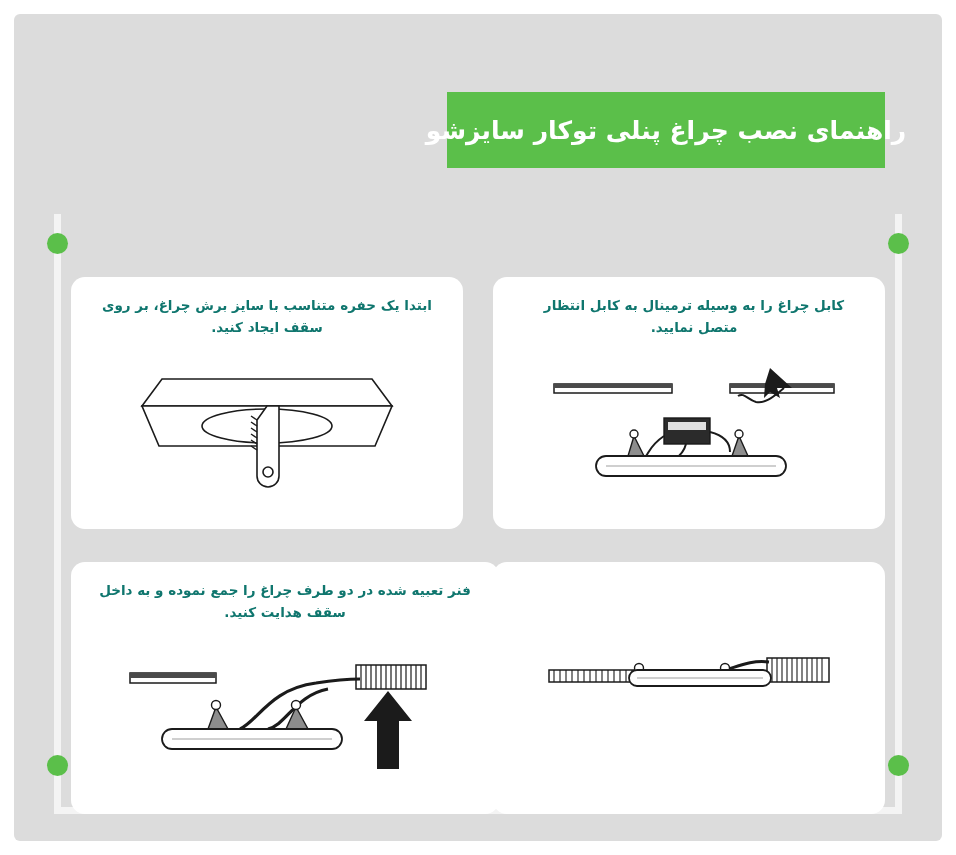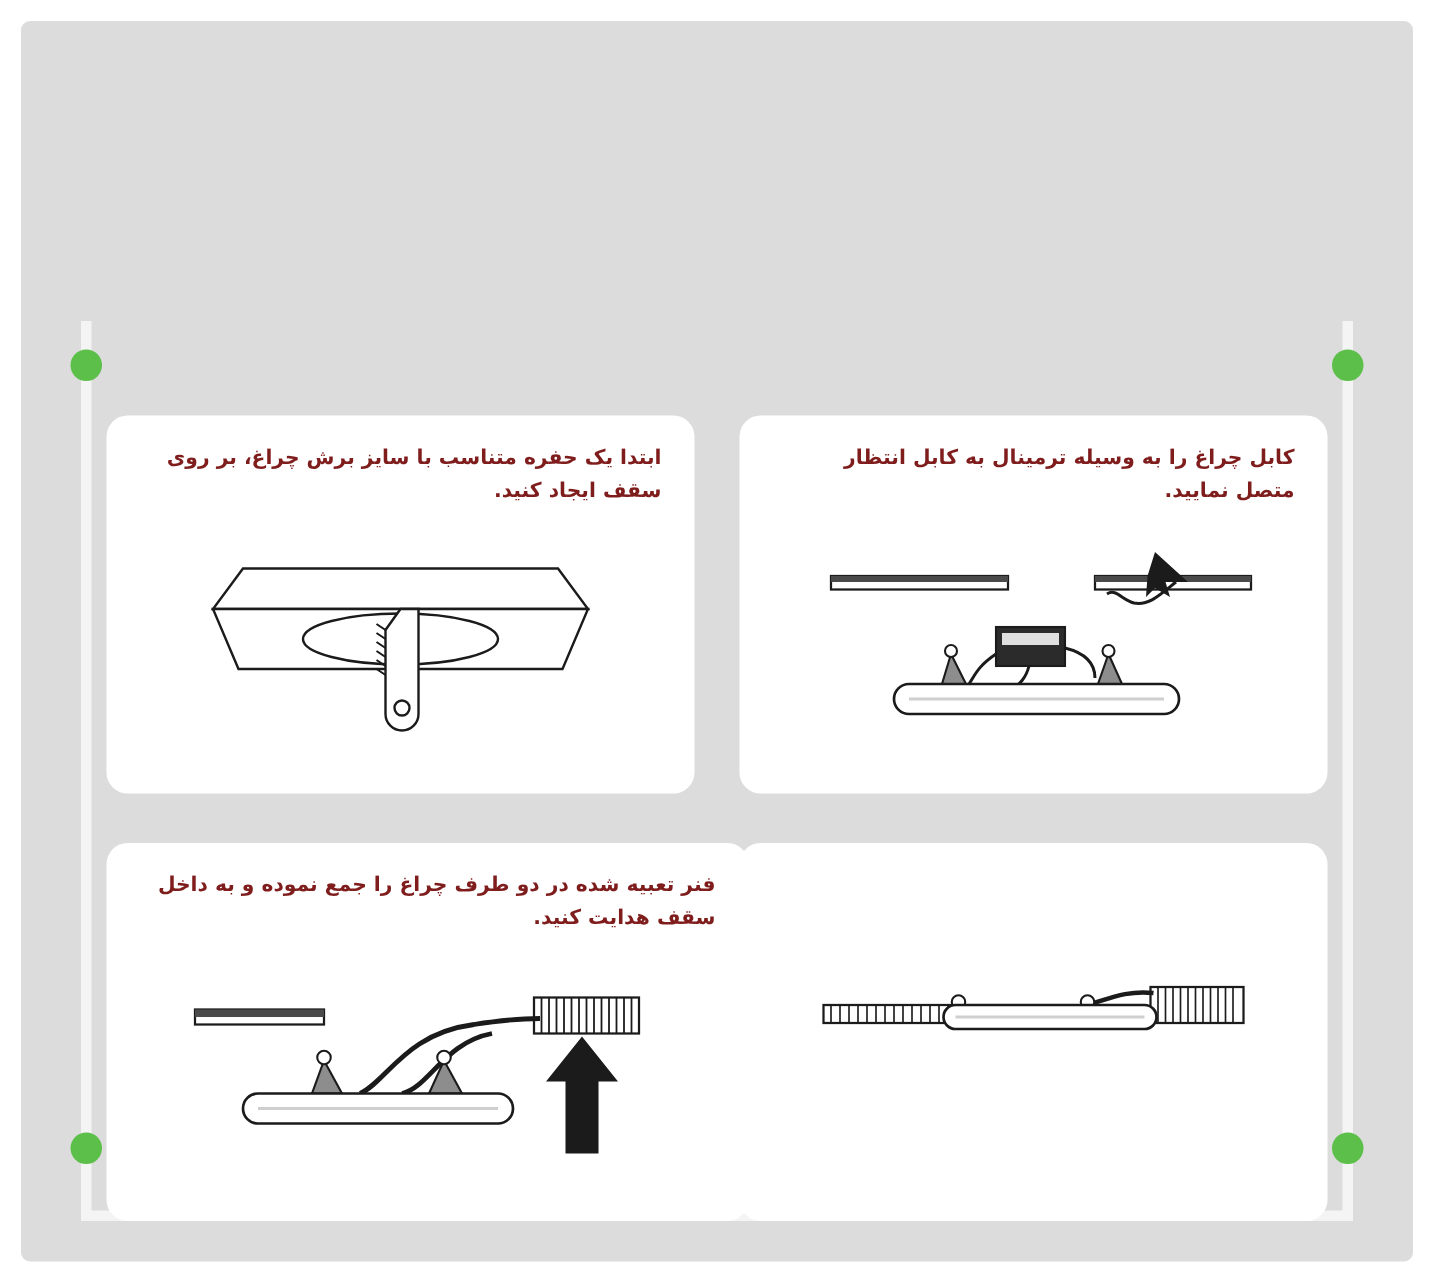--- a/index.html
+++ b/index.html
@@ -149,41 +149,44 @@
     padding: 18px 22px;
   }
   .card-1 { left: 0;     top: 0;   width: 392px; height: 252px; }
   .card-2 { left: 422px; top: 0;   width: 392px; height: 252px; padding-left: 32px; }
   .card-3 { left: 0;     top: 285px; width: 428px; height: 252px; }
   .card-4 { left: 422px; top: 285px; width: 392px; height: 252px; }
 
   .card-caption {
     font-size: 13.5px;
     font-weight: bold;
-    color: #7f1d1d;
+    color: #0f766e;
     line-height: 1.6;
-    text-align: right;
+    text-align: center;
   }
   .card-figure {
     position: relative;
     margin-top: 6px;
     width: 100%;
     height: 170px;
   }
   .card-figure svg { display: block; margin: 0 auto; }
 </style>
 </head>
 <body>
 
 <div class="page">
   <div class="panel">
 
     <div class="header">
 
 
+      <div class="title-banner">
+        <span class="title-text">راهنمای نصب چراغ پنلی توکار سایزشو</span>
+      </div>
     </div>
 
     <div class="frame-line v-line-left"></div>
     <div class="frame-line v-line-right"></div>
     <div class="frame-line h-line-bottom"></div>
     <div class="dot-node dot-tl"></div>
     <div class="dot-node dot-tr"></div>
     <div class="dot-node dot-bl"></div>
     <div class="dot-node dot-br"></div>
 

